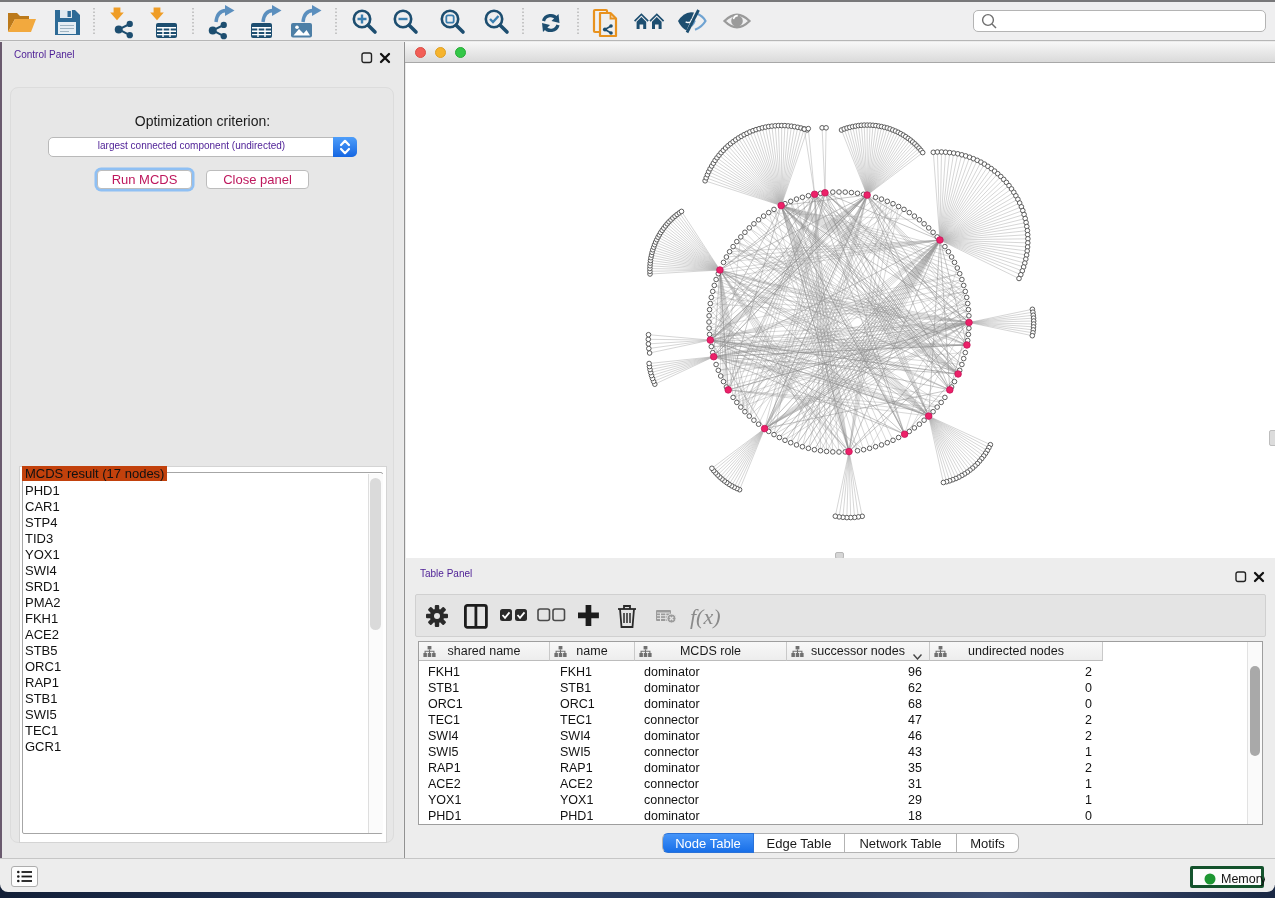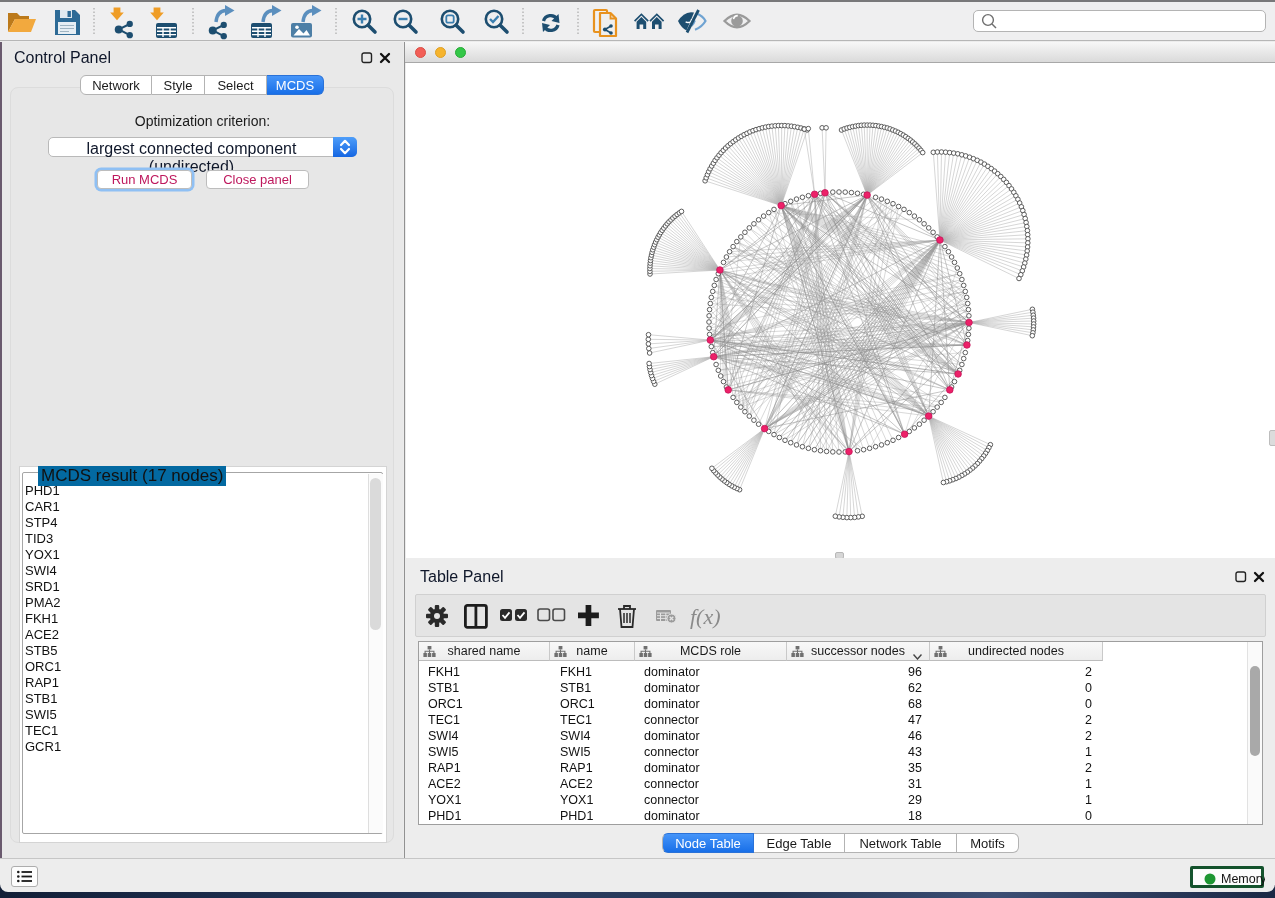--- a/index.html
+++ b/index.html
@@ -1,19 +1,19 @@
 <!DOCTYPE html>
 <html><head>
 <meta charset="utf-8">
 <style>
 *{margin:0;padding:0;box-sizing:border-box}
 html,body{width:1275px;height:898px;overflow:hidden}
 body{font-family:"Liberation Sans",sans-serif;background:#ececec;position:relative}
 .abs{position:absolute}
-.t13{font-size:16px;color:#0f172a}
+.t13{font-size:10px;color:#4c1d95}
 #toolbar{left:0;top:0;width:1275px;height:41px;background:#efeff0;border-top:2px solid #78787a;border-bottom:1px solid #b6b6b6}
 #searchbox{position:absolute;left:973px;top:8px;width:293px;height:22px;background:#fff;border:1px solid #b4b4b4;border-radius:5px}
 
 #cpanel{left:2px;top:42px;width:401px;height:816px;background:#e9e9e9}
 #leftstrip{left:0;top:42px;width:2px;height:843px;background:#6a5a6e}
 
 .seg{position:absolute;display:flex;height:20px;font-size:13px}
 .seg .cell{background:#fff;border:1px solid #b3b3b3;border-left:none;color:#1a1a1a;display:flex;align-items:center;justify-content:center}
 .seg .cell:first-child{border-left:1px solid #b3b3b3;border-radius:6px 0 0 6px}
 .seg .cell:last-child{border-radius:0 6px 6px 0}
@@ -184,39 +184,33 @@
 <div id="leftstrip" class="abs"></div>
 <div id="cpanel" class="abs">
   <div class="abs t13" style="left:12px;top:7px">Control Panel</div>
   <div class="abs" style="left:359px;top:8px"><svg width="12" height="12" viewBox="0 0 12 12" style="">
         <rect x="1" y="1" width="9.5" height="9.5" rx="2" fill="none" stroke="#222" stroke-width="1.4"></rect>
       </svg></div>
     <div class="abs" style="left:377px;top:8px"><svg width="12" height="12" viewBox="0 0 12 12" style="">
         <path d="M2 2L10 10M10 2L2 10" stroke="#111" stroke-width="2.3" stroke-linecap="round"></path>
       </svg></div>
   <div id="tabpanel" class="abs"></div>
-  <div class="seg" style="left:78px;top:33px">
-    <div class="cell" style="width:72px">Network</div>
-    <div class="cell" style="width:53px">Style</div>
-    <div class="cell" style="width:62px">Select</div>
-    <div class="cell sel" style="width:57px">MCDS</div>
-  </div>
   <div class="abs" style="left:0;top:71px;width:401px;text-align:center;font-size:14px;color:#1a1a1a">Optimization criterion:</div>
   <div id="dropdown" class="abs">
       <div class="abs t13" style="left:0;top:2px;width:285px;text-align:center">largest connected component (undirected)</div>
       <div id="ddbtn"><svg width="24" height="20" viewBox="0 0 24 20" style="">
           <path d="M8 8L12 3.8L16 8" fill="none" stroke="#fff" stroke-width="2.2" stroke-linecap="round" stroke-linejoin="round"></path>
           <path d="M8 12L12 16.2L16 12" fill="none" stroke="#fff" stroke-width="2.2" stroke-linecap="round" stroke-linejoin="round"></path>
         </svg></div>
     </div>
   <div class="btn" style="left:95px;top:128px;width:95px;box-shadow:0 0 0 2.5px #8fc0f4">Run MCDS</div>
   <div class="btn" style="left:204px;top:128px;width:103px">Close panel</div>
   <div id="mcdsbox" class="abs"></div>
   <div class="fieldset-line" style="left:20px;top:430px;width:361px;height:362px;border-radius:2px"></div>
-  <div class="abs" style="left:36px;top:424px;background:#0369a1;padding:0 3px;font-size:17px;color:#111">MCDS result (17 nodes)</div>
+  <div class="abs" style="left:20px;top:424px;background:#c2410c;padding:0 3px;font-size:13px;color:#111">MCDS result (17 nodes)</div>
   <div class="abs" style="left:366px;top:432px;width:15px;height:359px;background:#fbfbfb;border-left:1px solid #dedede"></div>
   <div class="abs" style="left:368px;top:436px;width:11px;height:152px;background:#dadada;border-radius:6px"></div>
   <div id="mcdslist">PHD1<br>CAR1<br>STP4<br>TID3<br>YOX1<br>SWI4<br>SRD1<br>PMA2<br>FKH1<br>ACE2<br>STB5<br>ORC1<br>RAP1<br>STB1<br>SWI5<br>TEC1<br>GCR1</div>
 </div>
 <div id="netwin" class="abs">
   <div id="titlebar">
     <div class="light" style="left:9.5px;background:#f25e57;border:1px solid #da4f45"></div>
     <div class="light" style="left:29.5px;background:#f6b42d;border:1px solid #dfa023"></div>
     <div class="light" style="left:49.5px;background:#33c748;border:1px solid #27ab36"></div>
   </div>

